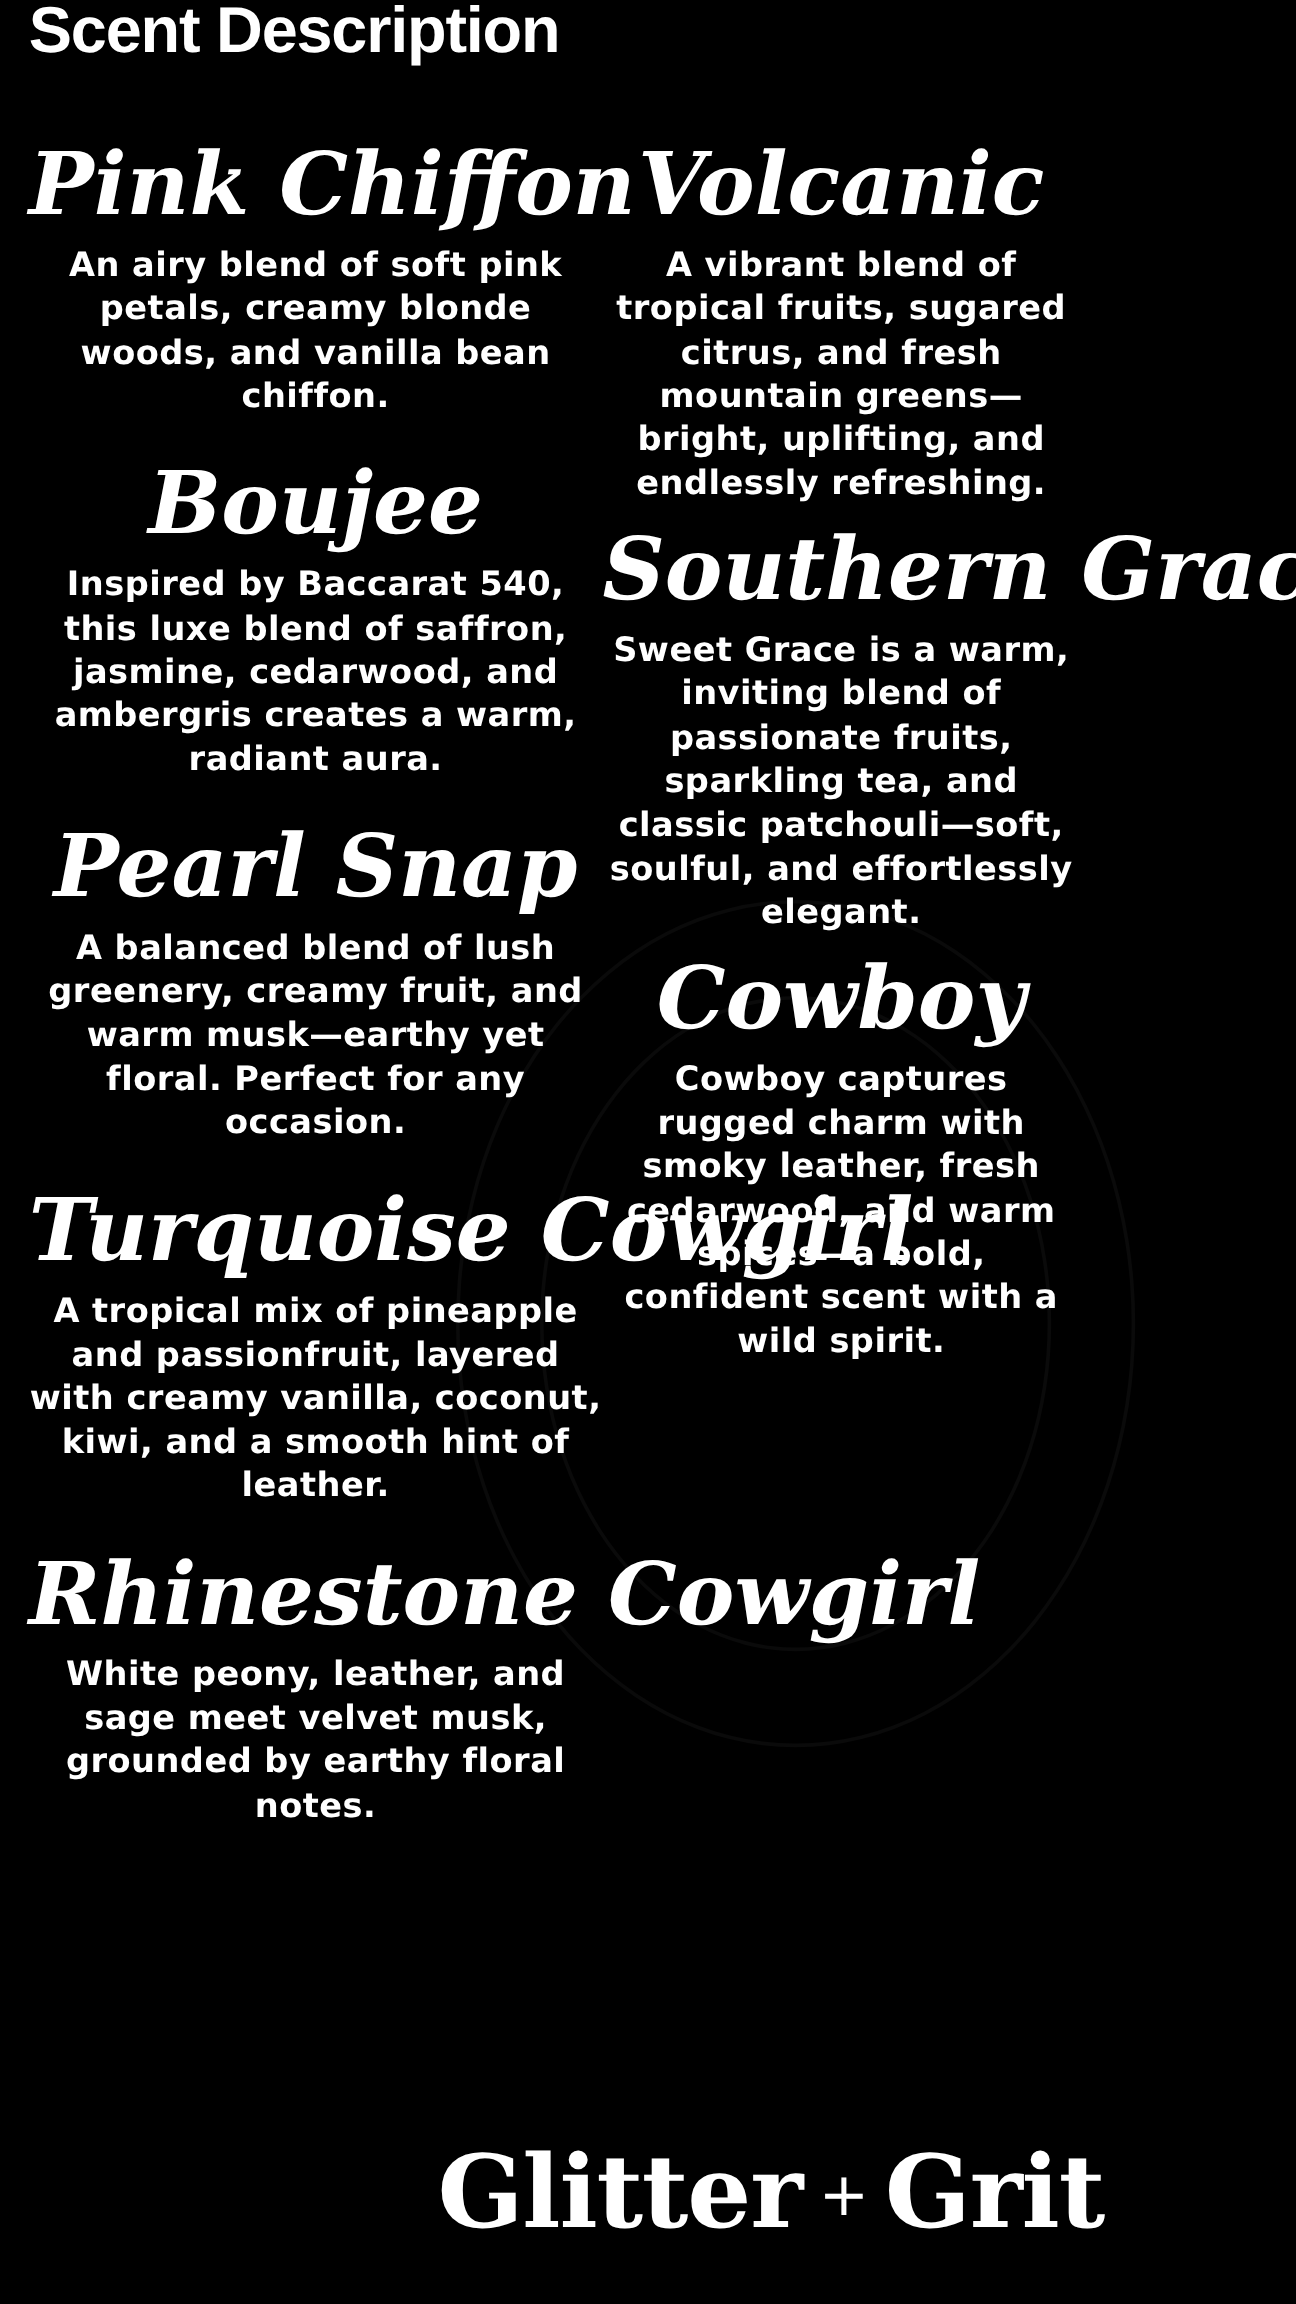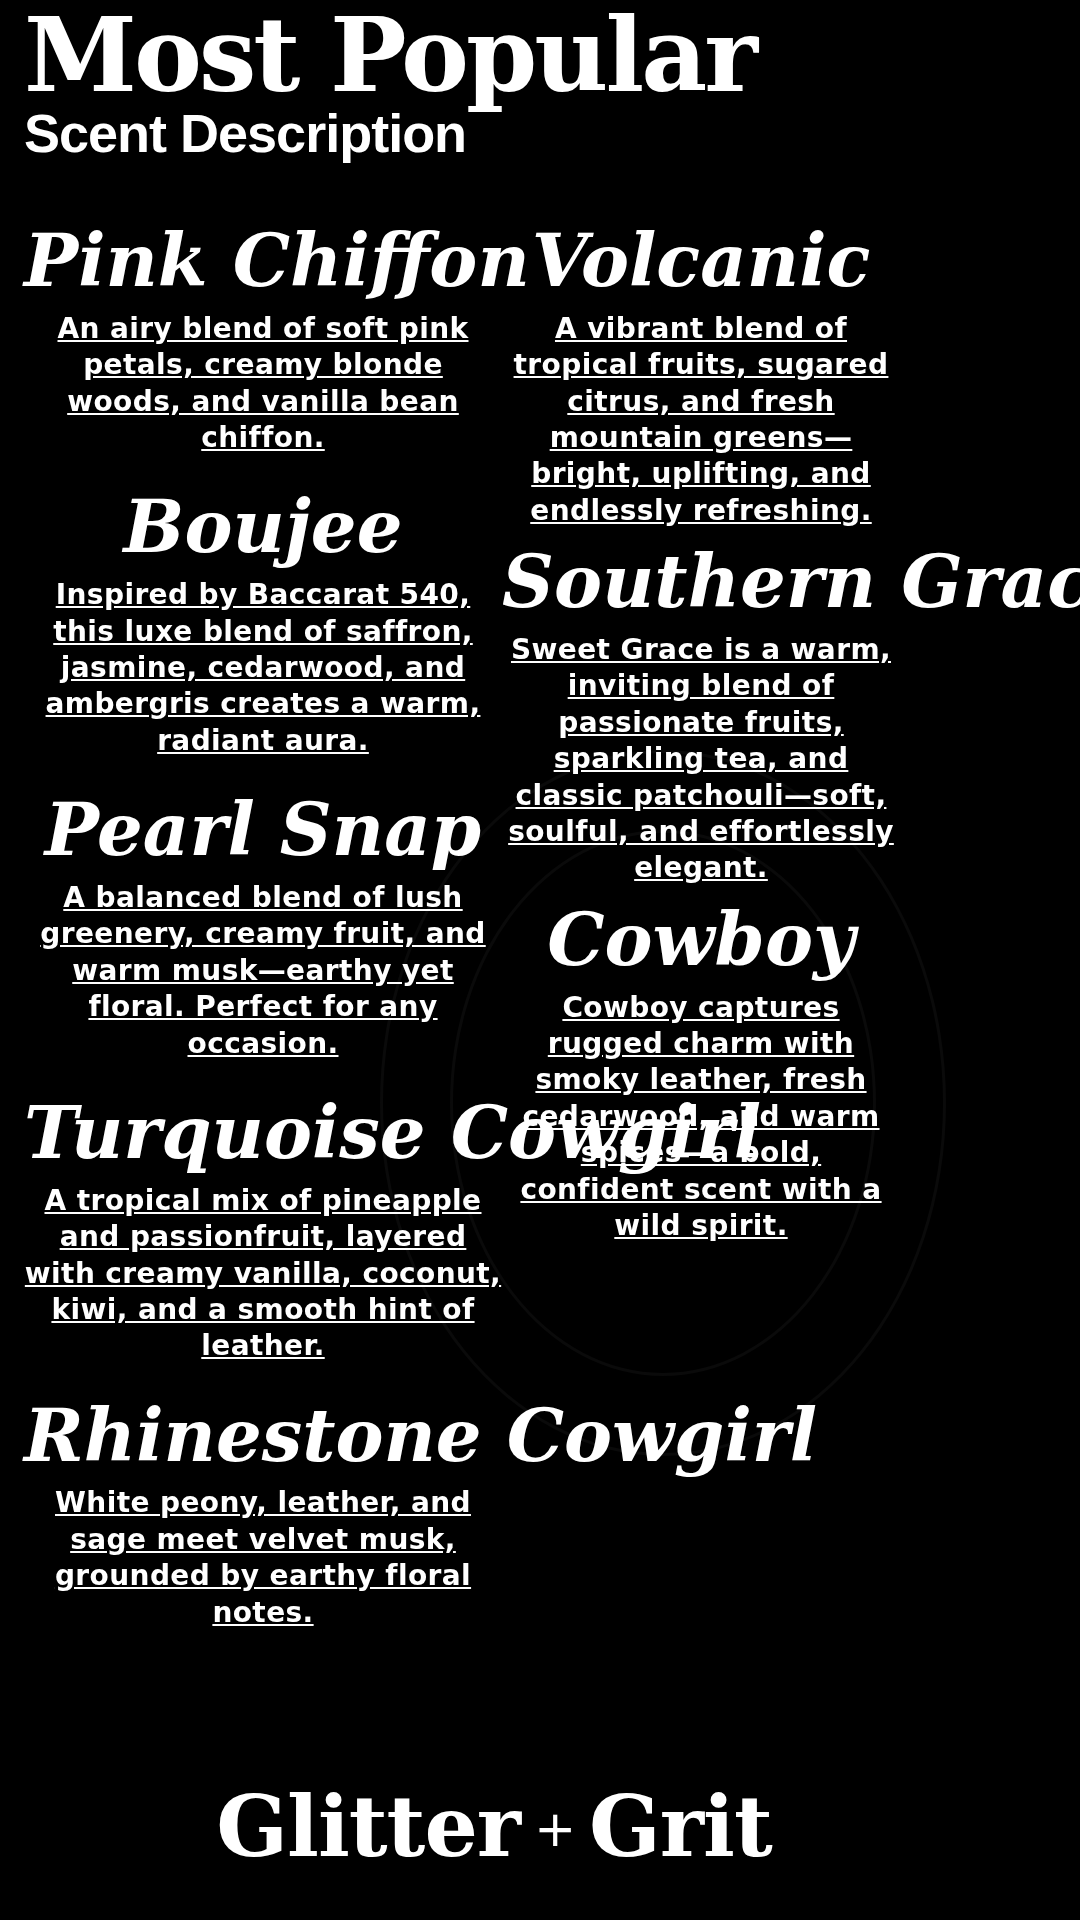--- a/index.html
+++ b/index.html
@@ -73,53 +73,50 @@
     line-height: 1.15;
     white-space: nowrap;
     margin-bottom: 8px;
   }
   .scent-desc {
     font-family: "DejaVu Sans", "Liberation Sans", sans-serif;
     font-weight: bold;
     font-size: 28px;
     line-height: 1.3;
     letter-spacing: 0.4px;
-    text-decoration: underline;
   }
 
   .footer {
     position: absolute;
     left: 0;
     bottom: 44px;
     width: 920px;
-    text-align: center;
+    text-align: right;
     font-family: "DejaVu Serif", "Liberation Serif", serif;
     font-weight: bold;
     font-size: 84px;
     letter-spacing: -1px;
-    padding-left: 34px;
   }
   .footer .plus {
     font-family: "DejaVu Sans", "Liberation Sans", sans-serif;
     font-weight: normal;
     font-size: 50px;
     vertical-align: 10px;
     padding: 0 14px;
   }
 </style>
 </head>
 <body>
 
 <div class="poster">
   <div class="watermark-circle wm1"></div>
   <div class="watermark-circle wm2"></div>
 
   <div class="content">
 
-    <div class="title">Most Popular</div>
     <div class="subtitle">Scent Description</div>
 
     <div class="columns">
 
       <div class="col col-left">
         <div class="scent-section">
           <div class="scent-name">Pink Chiffon</div>
           <div class="scent-desc">An airy blend of soft pink petals, creamy blonde woods, and vanilla bean chiffon.</div>
         </div>
         <div class="scent-section">

